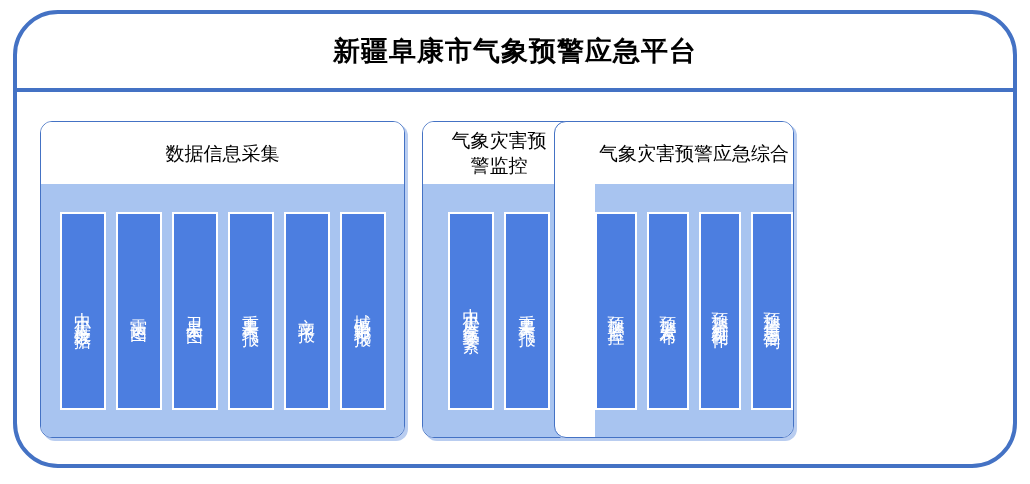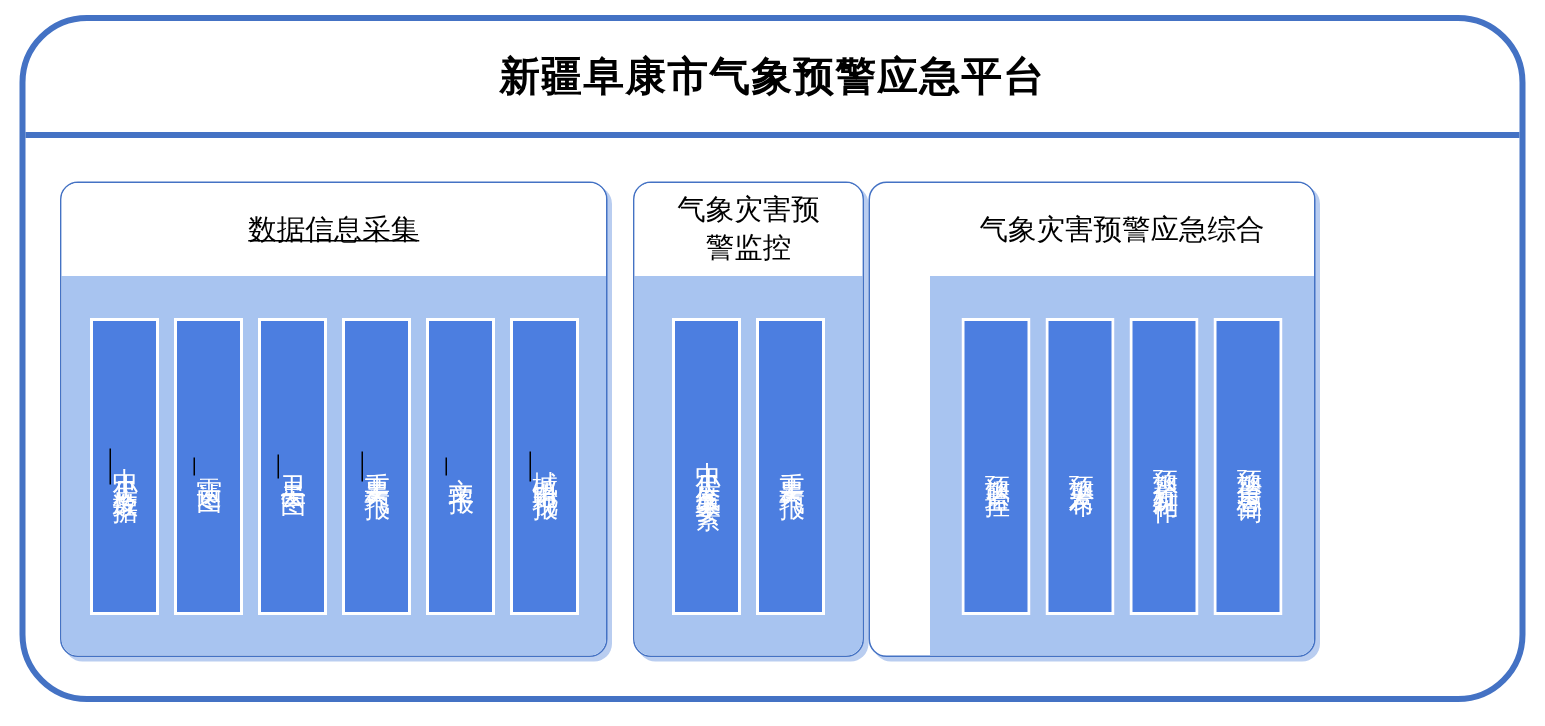--- a/index.html
+++ b/index.html
@@ -42,23 +42,23 @@
     height: 317px;
     background: #ffffff;
     border: 1.5px solid #4472C4;
     border-radius: 12px;
     box-sizing: border-box;
     box-shadow: 3px 3px 0 0 #b9cdf0;
     display: flex;
     flex-direction: column;
     overflow: hidden;
   }
-  .g1 { left: 40px;  width: 365px; text-decoration: underline; }
+  .g1 { left: 40px;  width: 365px; }
   .g2 { left: 422px; width: 154px; }
-  .g3 { left: 579px; width: 298px; padding-left: 40px; }
+  .g3 { left: 554px; width: 240px; padding-left: 40px; }
   .g4 { left: 845px; width: 138px; }
   .group-header {
     flex: 0 0 62px;
     display: flex;
     align-items: center;
     justify-content: center;
     text-align: center;
     font-size: 19px;
     line-height: 1.3;
     color: #000000;

